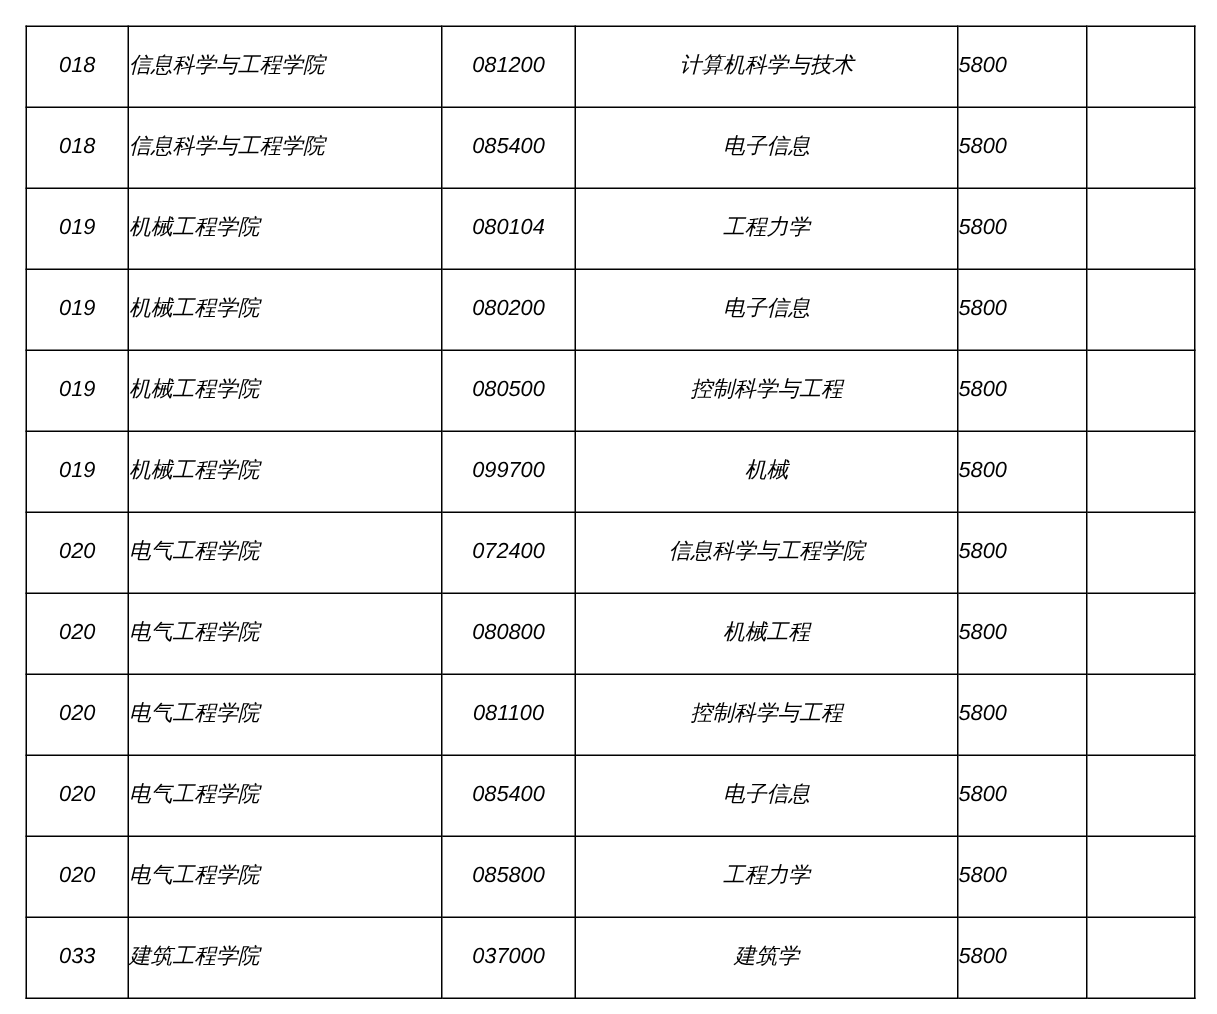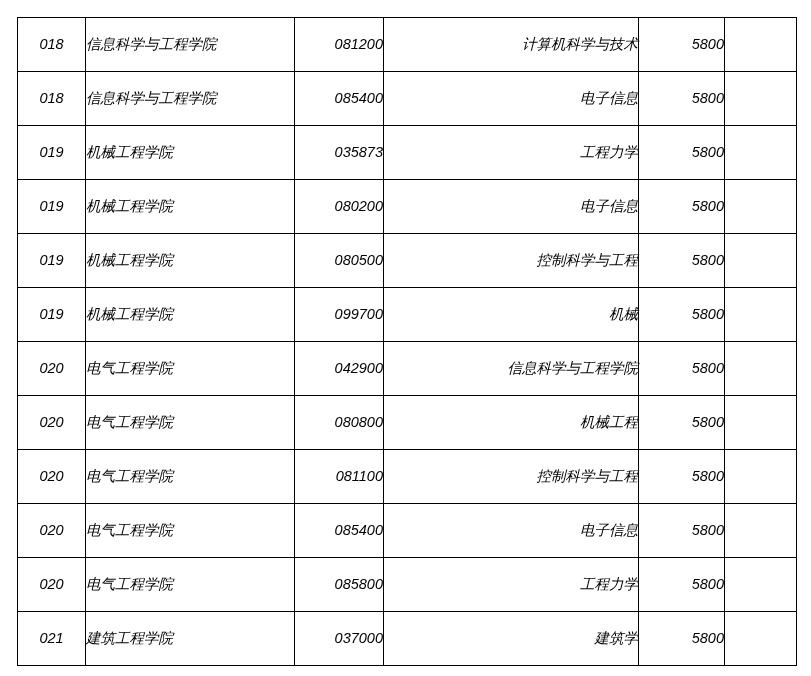--- a/index.html
+++ b/index.html
@@ -45,29 +45,29 @@
     background: #ffffff;
   }
   td.col-code {
     text-align: center;
   }
   td.col-college {
     text-align: left;
     padding-left: 13px;
   }
   td.col-major-code {
-    text-align: right;
+    text-align: center;
     padding-left: 16px;
   }
   td.col-major-name {
-    text-align: right;
+    text-align: center;
     padding-left: 13px;
   }
   td.col-fee {
-    text-align: right;
+    text-align: left;
   }
   td.col-empty {
     text-align: center;
   }
 </style>
 </head>
 <body>
 
 <div class="page">
   <table class="fee-table">
@@ -92,21 +92,21 @@
           <td class="col-code">018</td>
           <td class="col-college">信息科学与工程学院</td>
           <td class="col-major-code">085400</td>
           <td class="col-major-name">电子信息</td>
           <td class="col-fee">5800</td>
           <td class="col-empty"></td>
         </tr>
         <tr>
           <td class="col-code">019</td>
           <td class="col-college">机械工程学院</td>
-          <td class="col-major-code">035873</td>
+          <td class="col-major-code">080104</td>
           <td class="col-major-name">工程力学</td>
           <td class="col-fee">5800</td>
           <td class="col-empty"></td>
         </tr>
         <tr>
           <td class="col-code">019</td>
           <td class="col-college">机械工程学院</td>
           <td class="col-major-code">080200</td>
           <td class="col-major-name">电子信息</td>
           <td class="col-fee">5800</td>
@@ -124,21 +124,21 @@
           <td class="col-code">019</td>
           <td class="col-college">机械工程学院</td>
           <td class="col-major-code">099700</td>
           <td class="col-major-name">机械</td>
           <td class="col-fee">5800</td>
           <td class="col-empty"></td>
         </tr>
         <tr>
           <td class="col-code">020</td>
           <td class="col-college">电气工程学院</td>
-          <td class="col-major-code">042900</td>
+          <td class="col-major-code">072400</td>
           <td class="col-major-name">信息科学与工程学院</td>
           <td class="col-fee">5800</td>
           <td class="col-empty"></td>
         </tr>
         <tr>
           <td class="col-code">020</td>
           <td class="col-college">电气工程学院</td>
           <td class="col-major-code">080800</td>
           <td class="col-major-name">机械工程</td>
           <td class="col-fee">5800</td>
@@ -162,21 +162,21 @@
         </tr>
         <tr>
           <td class="col-code">020</td>
           <td class="col-college">电气工程学院</td>
           <td class="col-major-code">085800</td>
           <td class="col-major-name">工程力学</td>
           <td class="col-fee">5800</td>
           <td class="col-empty"></td>
         </tr>
         <tr>
-          <td class="col-code">021</td>
+          <td class="col-code">033</td>
           <td class="col-college">建筑工程学院</td>
           <td class="col-major-code">037000</td>
           <td class="col-major-name">建筑学</td>
           <td class="col-fee">5800</td>
           <td class="col-empty"></td>
         </tr>
       </tbody>
   </table>
 </div>
 

